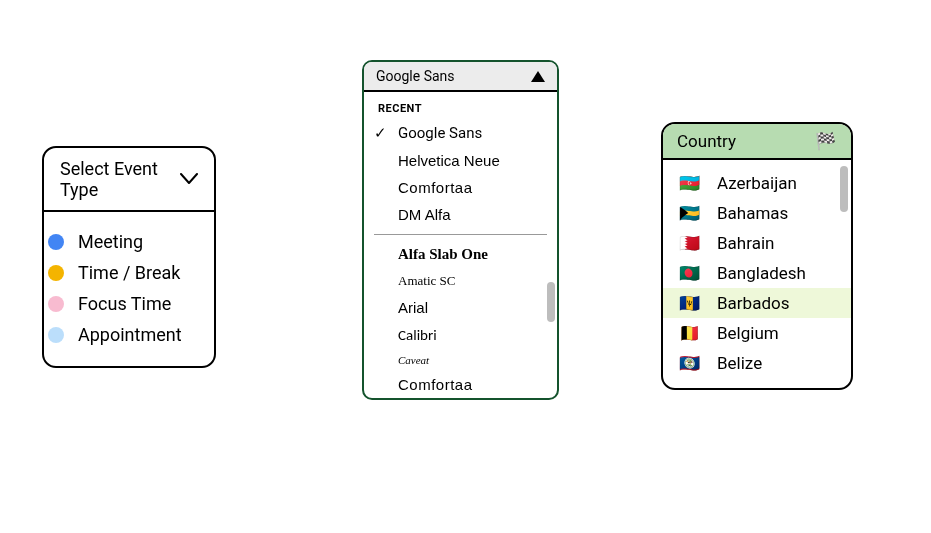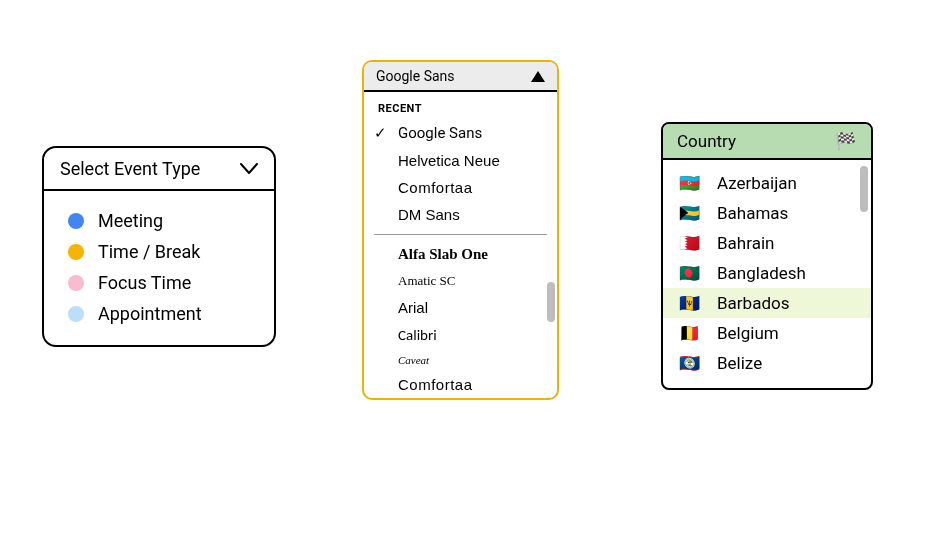--- a/index.html
+++ b/index.html
@@ -9,56 +9,56 @@
     height: 533px;
     background: #fff;
     font-family: -apple-system, BlinkMacSystemFont, "Segoe UI", Roboto, Arial, sans-serif;
     position: relative;
   }
 
   
   .event-card {
     position: absolute;
     left: 42px; top: 146px;
-    width: 234px;
+    width: 174px;
     border: 2px solid #000;
     border-radius: 14px;
     background: #fff;
     overflow: hidden;
   }
   .event-header {
     display: flex;
     align-items: center;
     justify-content: space-between;
     padding: 10px 16px;
     border-bottom: 2px solid #000;
     font-size: 18px;
     cursor: pointer;
   }
   .chevron-down { font-size: 18px; line-height: 1; }
-  .event-list { padding: 14px 16px 16px 16px; margin-left: 8px; }
+  .event-list { padding: 14px 16px 16px 4px; }
   .event-item {
     display: flex;
     align-items: center;
     gap: 14px;
     padding: 5px 0;
     font-size: 18px;
     cursor: pointer;
   }
   .dot {
     width: 16px; height: 16px; border-radius: 50%;
     flex-shrink: 0;
   }
 
   
   .font-card {
     position: absolute;
     left: 362px; top: 60px;
     width: 197px;
-    border: 2px solid #eab308;
+    border: 2px solid #14532d;
     border-radius: 10px;
     background: #fff;
     overflow: hidden;
   }
   .font-header {
     display: flex;
     align-items: center;
     justify-content: space-between;
     background: #ececec;
     padding: 6px 12px;
@@ -109,23 +109,23 @@
   .f-alfa { font-family: Georgia, serif; font-weight: 900; }
   .f-amatic { font-family: cursive; font-size: 13px; }
   .f-arial { font-family: Arial, sans-serif; }
   .f-calibri { font-family: Calibri, Arial, sans-serif; }
   .f-caveat { font-family: cursive; font-style: italic; font-size: 11px; }
 
   
   .country-card {
     position: absolute;
     left: 661px; top: 122px;
-    width: 212px;
+    width: 192px;
     border: 2px solid #000;
-    border-radius: 8px;
+    border-radius: 14px;
     background: #fff;
     overflow: hidden;
   }
   .country-header {
     display: flex;
     align-items: center;
     justify-content: space-between;
     background: #b7dcb1;
     padding: 7px 14px;
     border-bottom: 2px solid #000;
@@ -201,21 +201,21 @@
         <div class="font-item">
           <span class="check-slot"></span>
           <span class="f-helv">Helvetica Neue</span>
         </div>
         <div class="font-item">
           <span class="check-slot"></span>
           <span class="f-comfortaa">Comfortaa</span>
         </div>
         <div class="font-item">
           <span class="check-slot"></span>
-          <span class="f-dm">DM Sans</span>
+          <span class="f-dm">DM Alfa</span>
         </div>
       </div>
     <hr class="font-divider">
     <div id="font-all">
         <div class="font-item">
           <span class="check-slot"></span>
           <span class="f-alfa">Alfa Slab One</span>
         </div>
         <div class="font-item">
           <span class="check-slot"></span>

